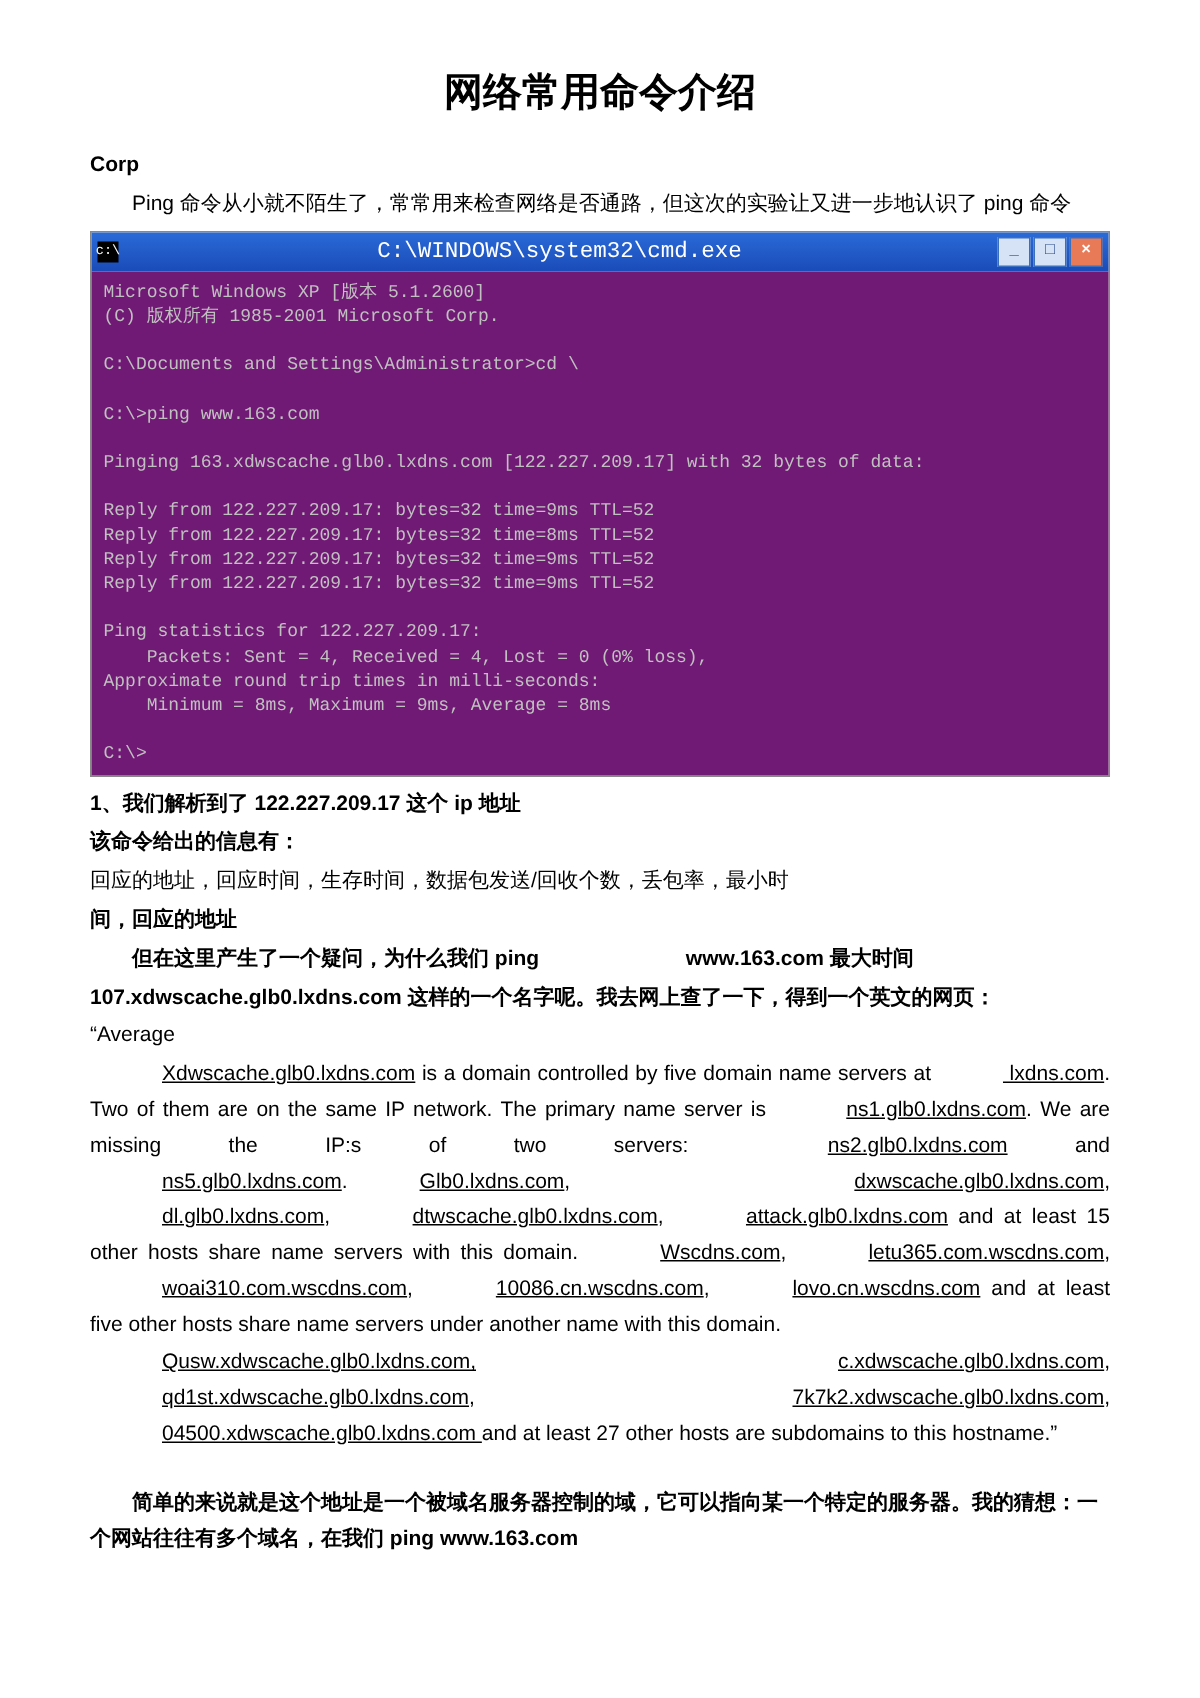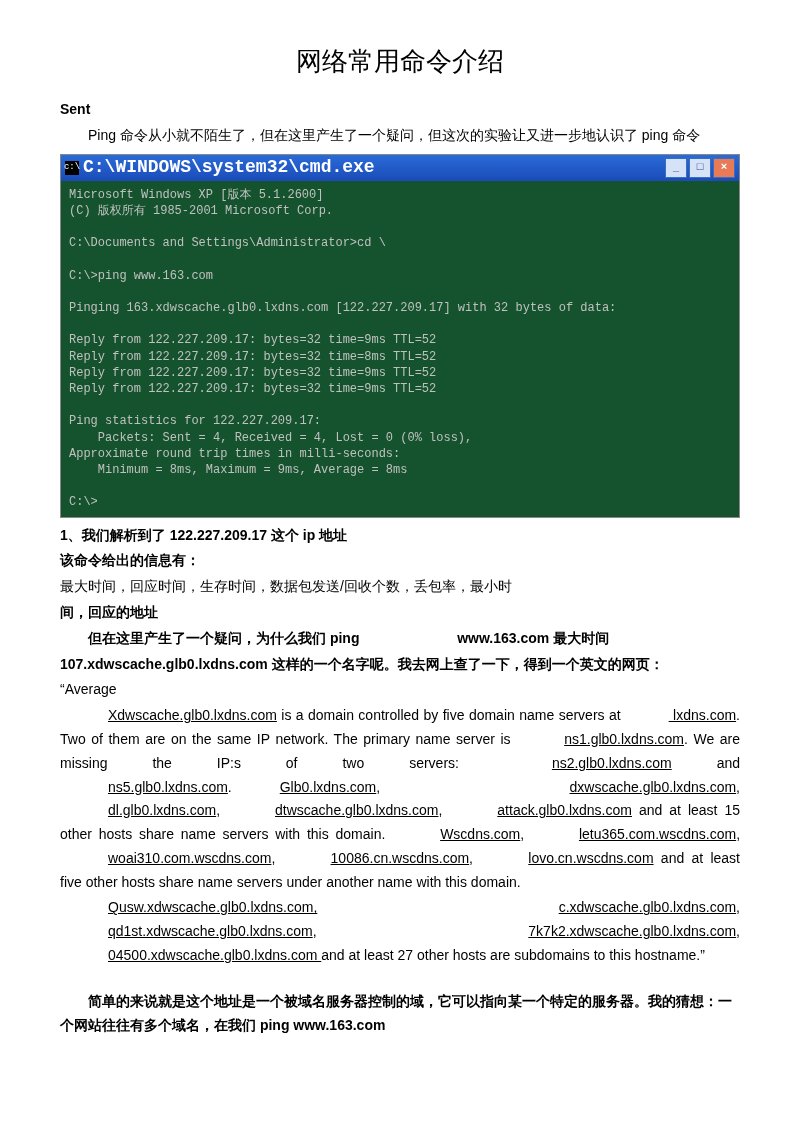--- a/index.html
+++ b/index.html
@@ -10,21 +10,21 @@
     line-height: 1.7;
     color: #000;
     background: #fff;
     width: 680px;
   }
   h1 {
     font-family: "SimSun", serif;
     font-size: 26px;
     text-align: center;
     margin: 0 0 14px 0;
-    font-weight: normal;
+    font-weight: bold;
   }
   .section-heading {
     font-weight: bold;
     margin: 2px 0;
   }
   .indent1 {
     text-indent: 2em;
     margin: 2px 0;
   }
   .indent2 {
@@ -57,23 +57,24 @@
     height: 14px;
     background: #000;
     color: #fff;
     font-size: 9px;
     display: flex;
     align-items: center;
     justify-content: center;
     margin-right: 4px;
   }
   .titlebar-text {
-    font-weight: bold;
+    font-weight: normal;
     flex: 1;
-    font-size: 18px;
+    font-size: 15px;
+    text-align: center;
   }
   .win-buttons {
     display: flex;
   }
   .win-btn {
     width: 20px;
     height: 18px;
     background: #d6e2f5;
     border: 1px solid #3a6fbf;
     margin-left: 2px;
@@ -82,21 +83,21 @@
     line-height: 14px;
     text-align: center;
     font-family: Arial, sans-serif;
     font-weight: bold;
   }
   .win-btn.close {
     background: #e87a58;
     color: #fff;
   }
   .terminal {
-    background: #14532d;
+    background: #701a75;
     color: #c0c0c0;
     padding: 6px 8px;
     min-height: 280px;
     white-space: pre;
     font-family: "Lucida Console", "Courier New", monospace;
     font-size: 12px;
     line-height: 1.35;
   }
   .underline {
     text-decoration: underline;
@@ -111,22 +112,22 @@
   .spaced-ping {
     display: inline-block;
     width: 90px;
   }
 </style>
 </head>
 <body>
 
 <h1>网络常用命令介绍</h1>
 
-<div class="section-heading">Sent</div>
-<div class="indent1 para">Ping 命令从小就不陌生了，但在这里产生了一个疑问，但这次的实验让又进一步地认识了 ping 命令</div>
+<div class="section-heading">Corp</div>
+<div class="indent1 para">Ping 命令从小就不陌生了，常常用来检查网络是否通路，但这次的实验让又进一步地认识了 ping 命令</div>
 
 <div class="cmd-window">
   <div class="titlebar">
     <div class="titlebar-icon">c:\</div>
     <div class="titlebar-text">C:\WINDOWS\system32\cmd.exe</div>
     <div class="win-buttons">
       <div class="win-btn">_</div>
       <div class="win-btn">□</div>
       <div class="win-btn close">×</div>
     </div>
@@ -148,21 +149,21 @@
 Ping statistics for 122.227.209.17:
     Packets: Sent = 4, Received = 4, Lost = 0 (0% loss),
 Approximate round trip times in milli-seconds:
     Minimum = 8ms, Maximum = 9ms, Average = 8ms
 
 C:\&gt;</div>
 </div>
 
 <div class="indent2 para">1、我们解析到了 122.227.209.17 这个 ip 地址</div>
 <div class="indent2 para">该命令给出的信息有：</div>
-<div class="indent3 para">最大时间，回应时间，生存时间，数据包发送/回收个数，丢包率，最小时</div>
+<div class="indent3 para">回应的地址，回应时间，生存时间，数据包发送/回收个数，丢包率，最小时</div>
 <div class="indent2 para">间，回应的地址</div>
 <div class="indent2 para" style="text-indent:2em;">
   <span>但在这里产生了一个疑问，为什么我们 ping</span>
   <span class="spaced-ping"></span>
   <span>www.163.com 最大时间</span>
 </div>
 <div class="indent2 para">107.xdwscache.glb0.lxdns.com 这样的一个名字呢。我去网上查了一下，得到一个英文的网页：</div>
 
 <div class="para">“Average</div>
 

